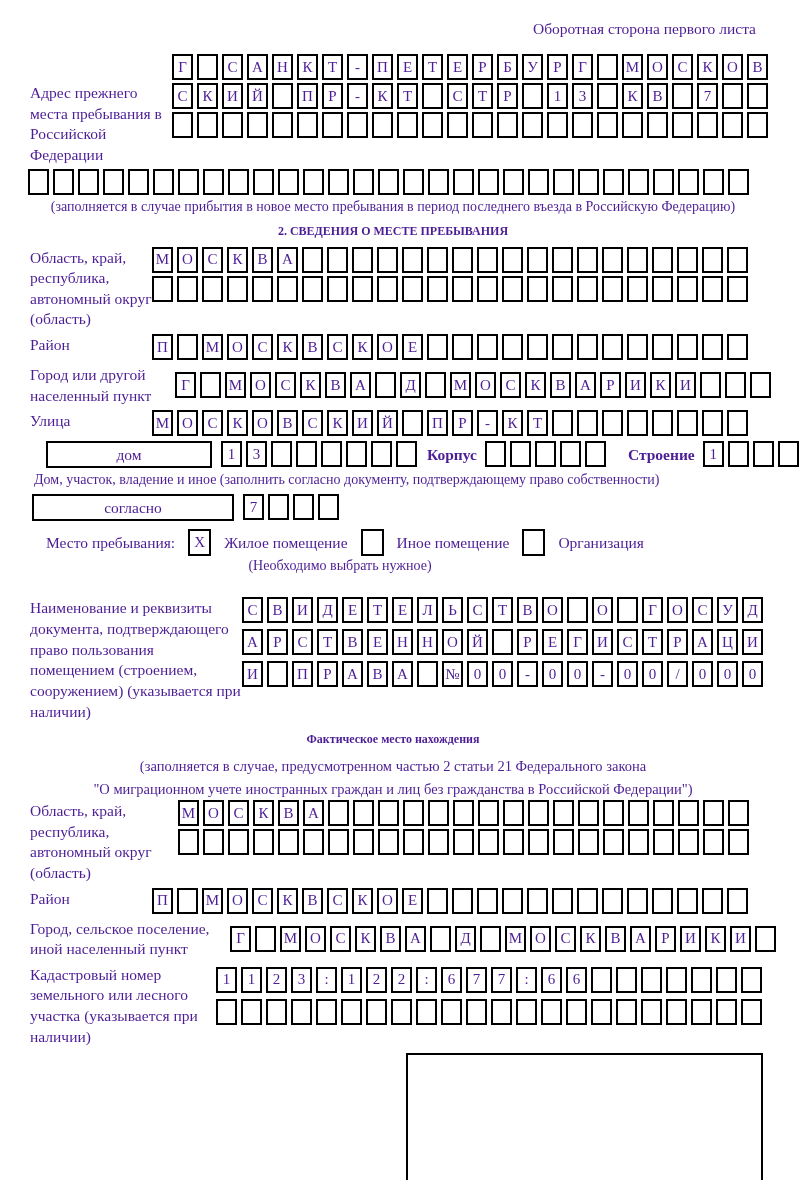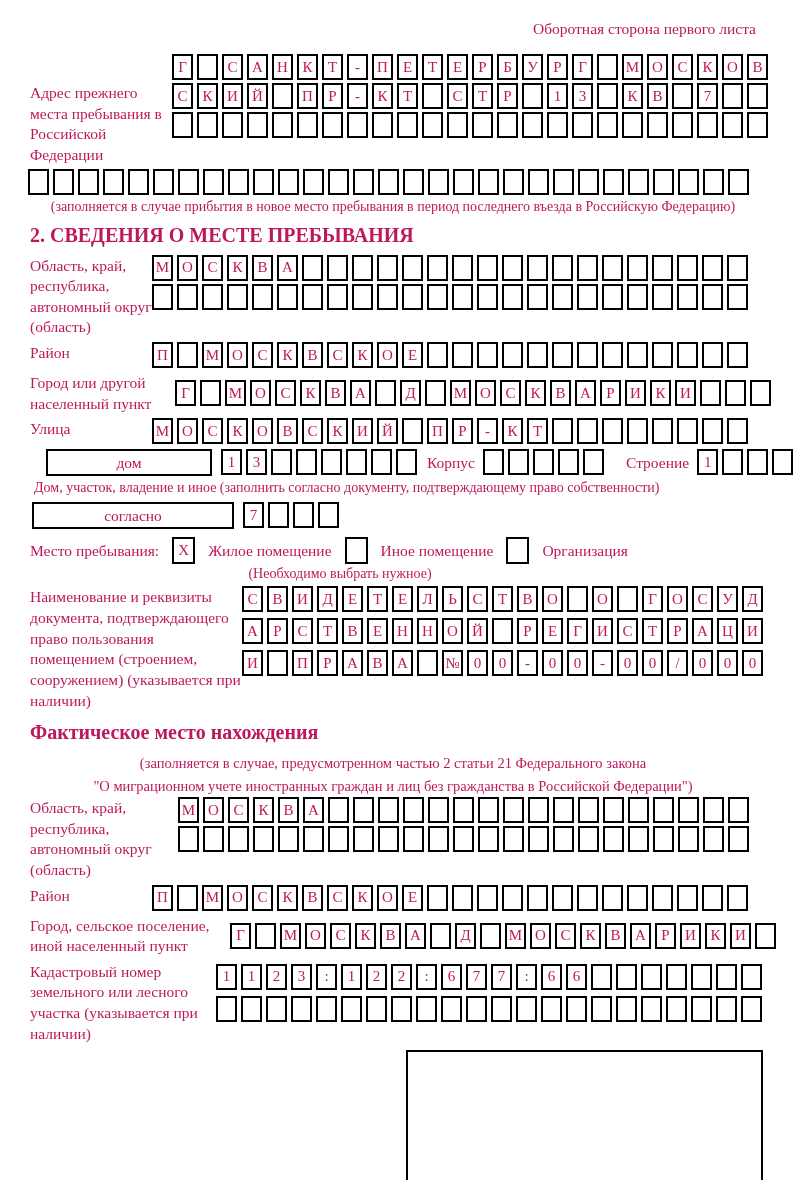--- a/index.html
+++ b/index.html
@@ -1,55 +1,55 @@
 <!DOCTYPE html>
 <html lang="ru"><head>
 <meta charset="utf-8">
 <style>
   html,body{margin:0;padding:0;background:#fff;}
   .page{
     position:relative;width:800px;height:1180px;box-sizing:border-box;
-    padding:14px 44px 0 30px;background:#fff;color:#be185d;
+    padding:14px 44px 0 30px;background:#fff;color:#4c1d95;
     font-family:"Liberation Serif","DejaVu Serif",serif;overflow:hidden;
   }
   .side-note{text-align:right;font-size:15.5px;margin:6px 0 16px;}
   .frow{display:flex;align-items:flex-start;margin-bottom:4px;}
   .flabel{flex:0 0 auto;font-size:15.5px;line-height:1.33;padding-top:1px;}
   .stack{display:flex;flex-direction:column;gap:3px;}
   .cells{display:flex;gap:4px;flex-wrap:nowrap;}
   .cell{
     flex:0 0 auto;width:21px;height:26px;border:2px solid #000;box-sizing:border-box;
     display:flex;align-items:center;justify-content:center;
     font-size:15px;line-height:1;
   }
   .full-row{margin-left:-2px;margin-top:3px;}
   .caption{font-size:14px;line-height:1.3;margin:3px 0 2px;}
   .center{text-align:center;}
-  .sec-title{font-weight:bold;text-align:left;font-size:20px;margin:7px 0 8px;}
+  .sec-title{font-weight:bold;text-align:center;font-size:12px;margin:7px 0 8px;}
   .lw-a{width:142px;margin-top:28px;}
   .lw-b{width:122px;}
   .lw-c{width:145px;}
   .lw-doc{width:212px;}
   .lw-ob2{width:148px;}
   .lw-g2{width:200px;}
   .lw-k2{width:186px;}
   .wbox{
     border:2px solid #000;height:27px;box-sizing:border-box;flex:0 0 auto;
     display:flex;align-items:center;justify-content:center;font-size:15.5px;
   }
   .wbox.dom{width:166px;margin-left:16px;margin-right:9px;text-align:center;}
   .wbox.kvart{width:202px;margin-left:2px;margin-right:9px;}
-  .inline-lbl{font-size:15.5px;line-height:27px;flex:0 0 auto;}
+  .inline-lbl{font-size:15.5px;line-height:27px;flex:0 0 auto;font-weight:bold;}
   .hrow{display:flex;align-items:flex-start;margin:5px 0 2px;}
-  .stay-row{display:flex;align-items:center;gap:13px;font-size:15.5px;margin:8px 0 2px;}
+  .stay-row{display:flex;align-items:center;gap:13px;font-size:15.5px;margin:8px 16px 2px;}
   .cbox{
     flex:0 0 auto;width:23px;height:27px;border:2px solid #000;box-sizing:border-box;
     display:flex;align-items:center;justify-content:center;font-size:15px;
   }
-  .stay-note{width:620px;text-align:center;font-size:14px;margin-bottom:4px;}
+  .stay-note{width:620px;text-align:center;font-size:14px;margin-bottom:23px;}
   .fact-note{text-align:center;font-size:14.5px;line-height:1.55;}
   .stamp-wrap{margin-left:368px;width:372px;text-align:center;margin-top:6px;}
   .stamp-box{width:357px;height:174px;border:2px solid #000;box-sizing:border-box;margin:0 auto 6px;}
 </style>
 </head>
 <body>
 
 <div class="page">
 
   <div class="side-note">Оборотная сторона первого листа</div>

